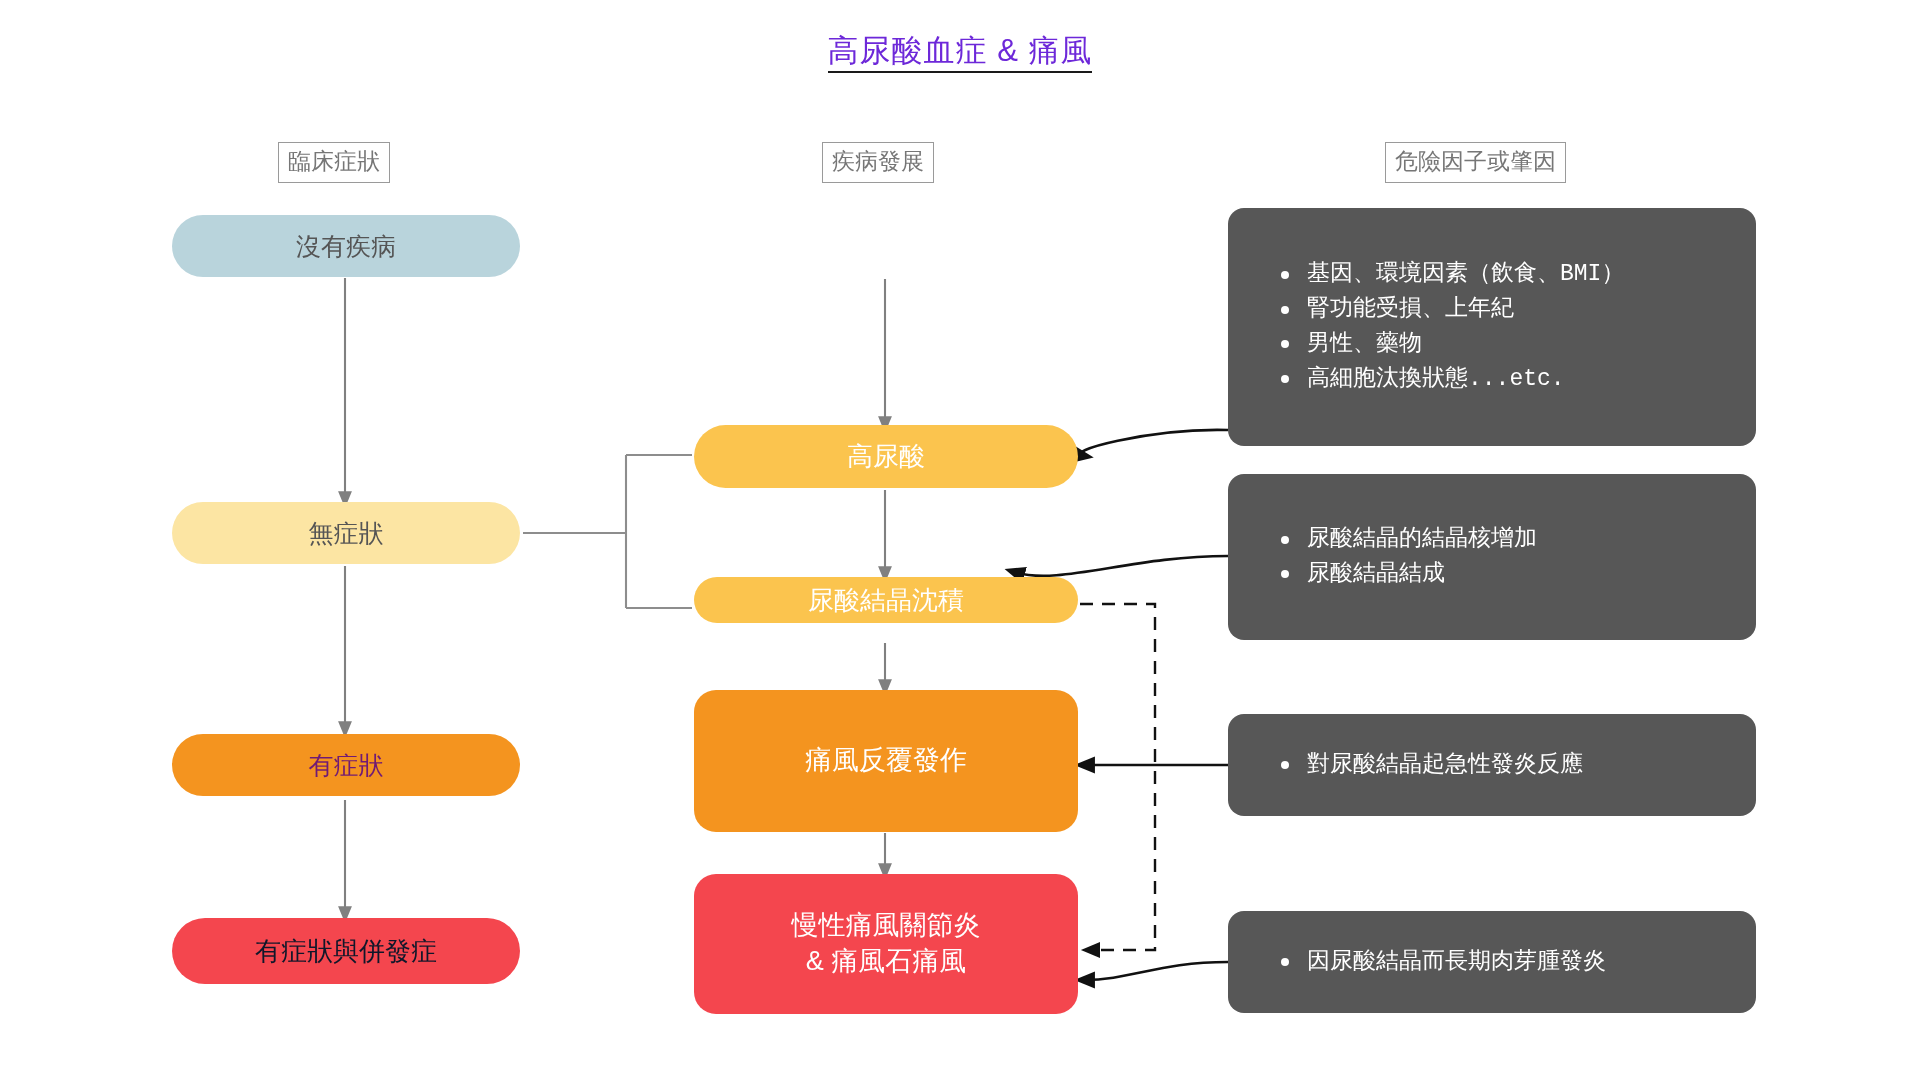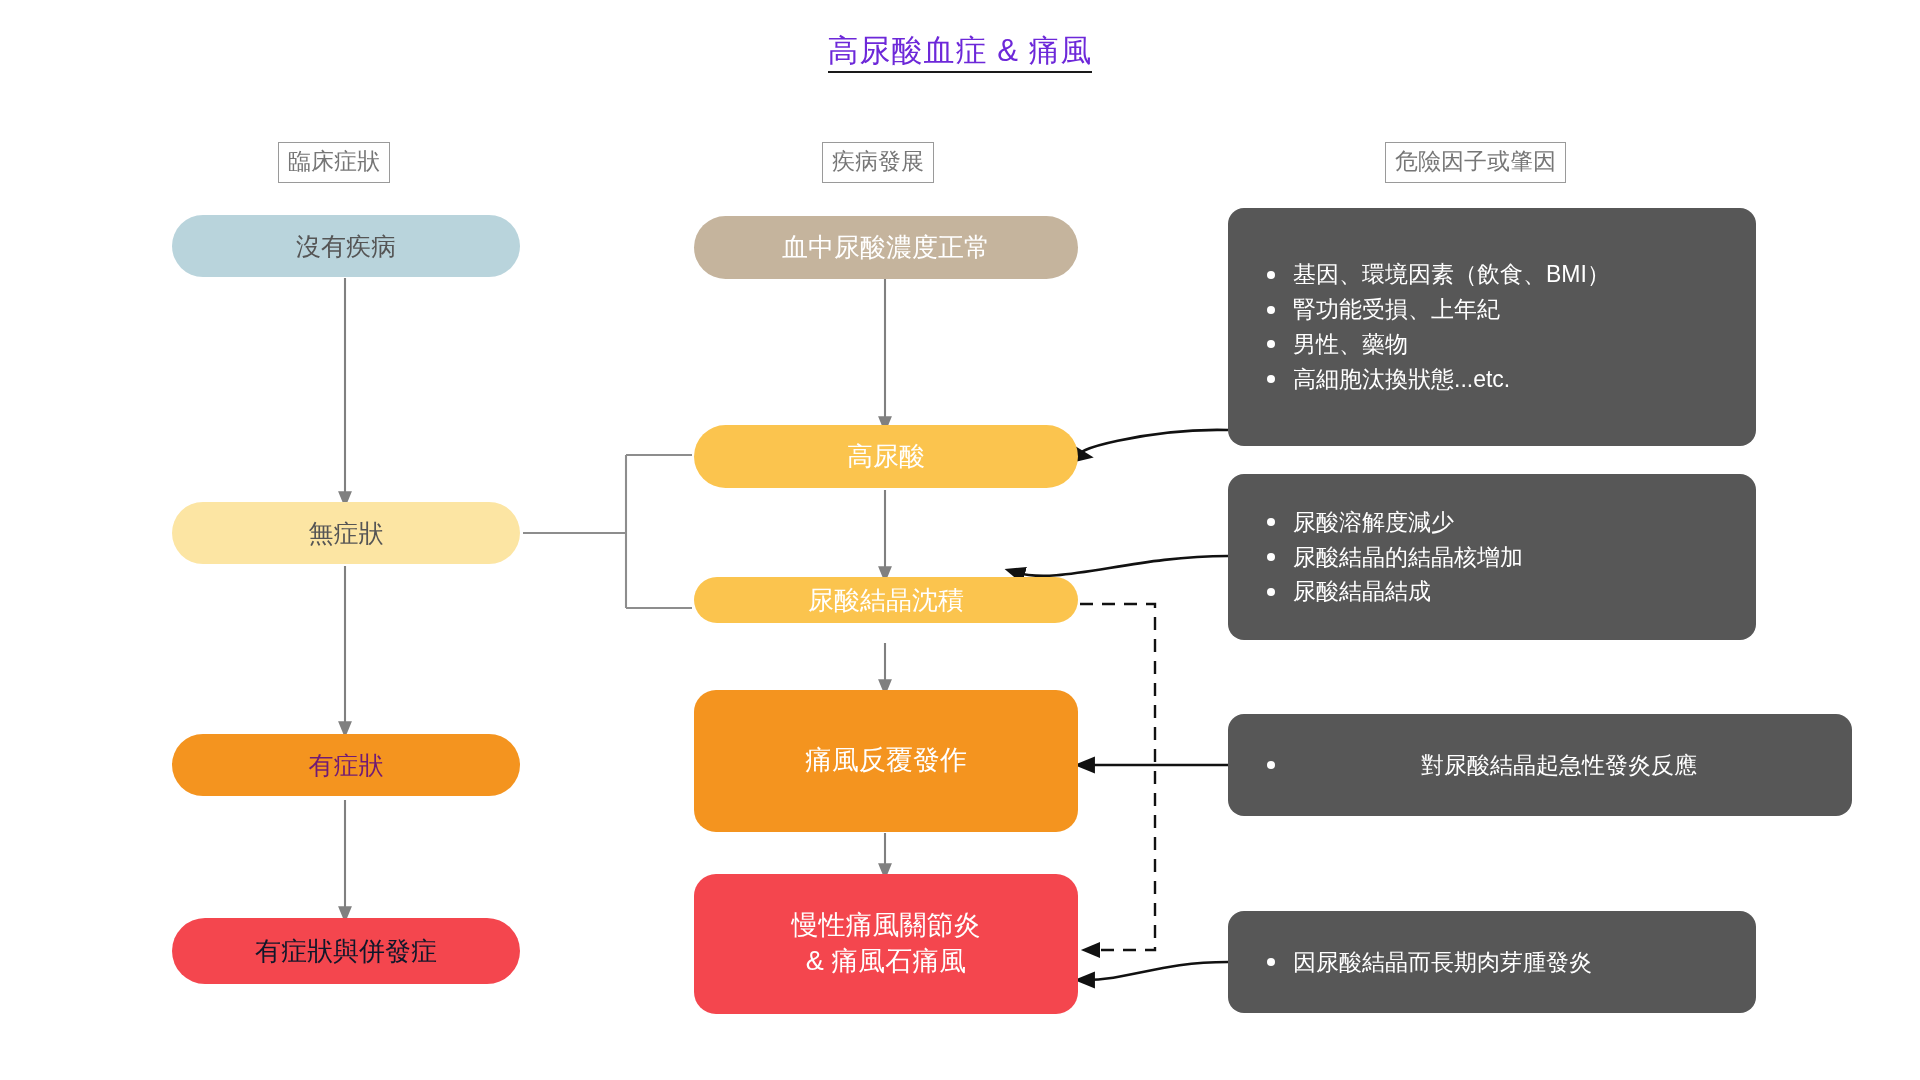--- a/index.html
+++ b/index.html
@@ -31,21 +31,21 @@
   }
   .pill{border-radius:999px;}
   .rrect{border-radius:22px;}
 
   
   .panel{
     position:absolute;background:#575757;border-radius:16px;
     box-sizing:border-box;display:flex;flex-direction:column;
     justify-content:center;padding:14px 26px 14px 34px;
   }
-  .panel ul{margin:1px;padding:0;list-style:none;}
+  .panel ul{margin:15px;padding:0;list-style:none;font-family:Liberation Mono, monospace;}
   .panel li{
     color:#ffffff;font-size:23px;line-height:1.52;
     position:relative;padding-left:30px;white-space:nowrap;
   }
   .panel li::before{
     content:"";position:absolute;left:4px;top:50%;
     width:8px;height:8px;margin-top:-4px;border-radius:50%;background:#ffffff;
   }
 
   svg.links{position:absolute;left:0;top:0;width:1920px;height:1080px;
@@ -121,23 +121,20 @@
   </div>
 
   <div class="node pill" style="left:172px;top:734px;width:348px;height:62px;background:#f4941f;color:#701a75;font-size:25px;">
     <span>有症狀</span>
   </div>
 
   <div class="node pill" style="left:172px;top:918px;width:348px;height:66px;background:#f4464e;color:#0f172a;font-size:26px;">
     <span>有症狀與併發症</span>
   </div>
 
-  <div class="node pill" style="left:694px;top:216px;width:384px;height:63px;background:#c5b49d;color:#ffffff;font-size:26px;">
-    <span>血中尿酸濃度正常</span>
-  </div>
 
   <div class="node pill" style="left:694px;top:425px;width:384px;height:63px;background:#fbc44e;color:#ffffff;font-size:26px;">
     <span>高尿酸</span>
   </div>
 
   <div class="node pill" style="left:694px;top:577px;width:384px;height:46px;background:#fbc44e;color:#ffffff;font-size:26px;">
     <span>尿酸結晶沈積</span>
   </div>
 
   <div class="node rrect" style="left:694px;top:690px;width:384px;height:142px;background:#f4941f;color:#ffffff;font-size:27px;">
@@ -153,27 +150,26 @@
     <ul>
       <li>基因、環境因素（飲食、BMI）</li>
       <li>腎功能受損、上年紀</li>
       <li>男性、藥物</li>
       <li>高細胞汰換狀態...etc.</li>
     </ul>
   </div>
 
   <div class="panel" style="left:1228px;top:474px;width:528px;height:166px;">
     <ul>
-      <li>尿酸溶解度減少</li>
       <li>尿酸結晶的結晶核增加</li>
       <li>尿酸結晶結成</li>
     </ul>
   </div>
 
-  <div class="panel" style="left:1228px;top:714px;width:624px;height:102px;text-align:center;">
+  <div class="panel" style="left:1228px;top:714px;width:528px;height:102px;">
     <ul>
       <li>對尿酸結晶起急性發炎反應</li>
     </ul>
   </div>
 
   <div class="panel" style="left:1228px;top:911px;width:528px;height:102px;">
     <ul>
       <li>因尿酸結晶而長期肉芽腫發炎</li>
     </ul>
   </div>

